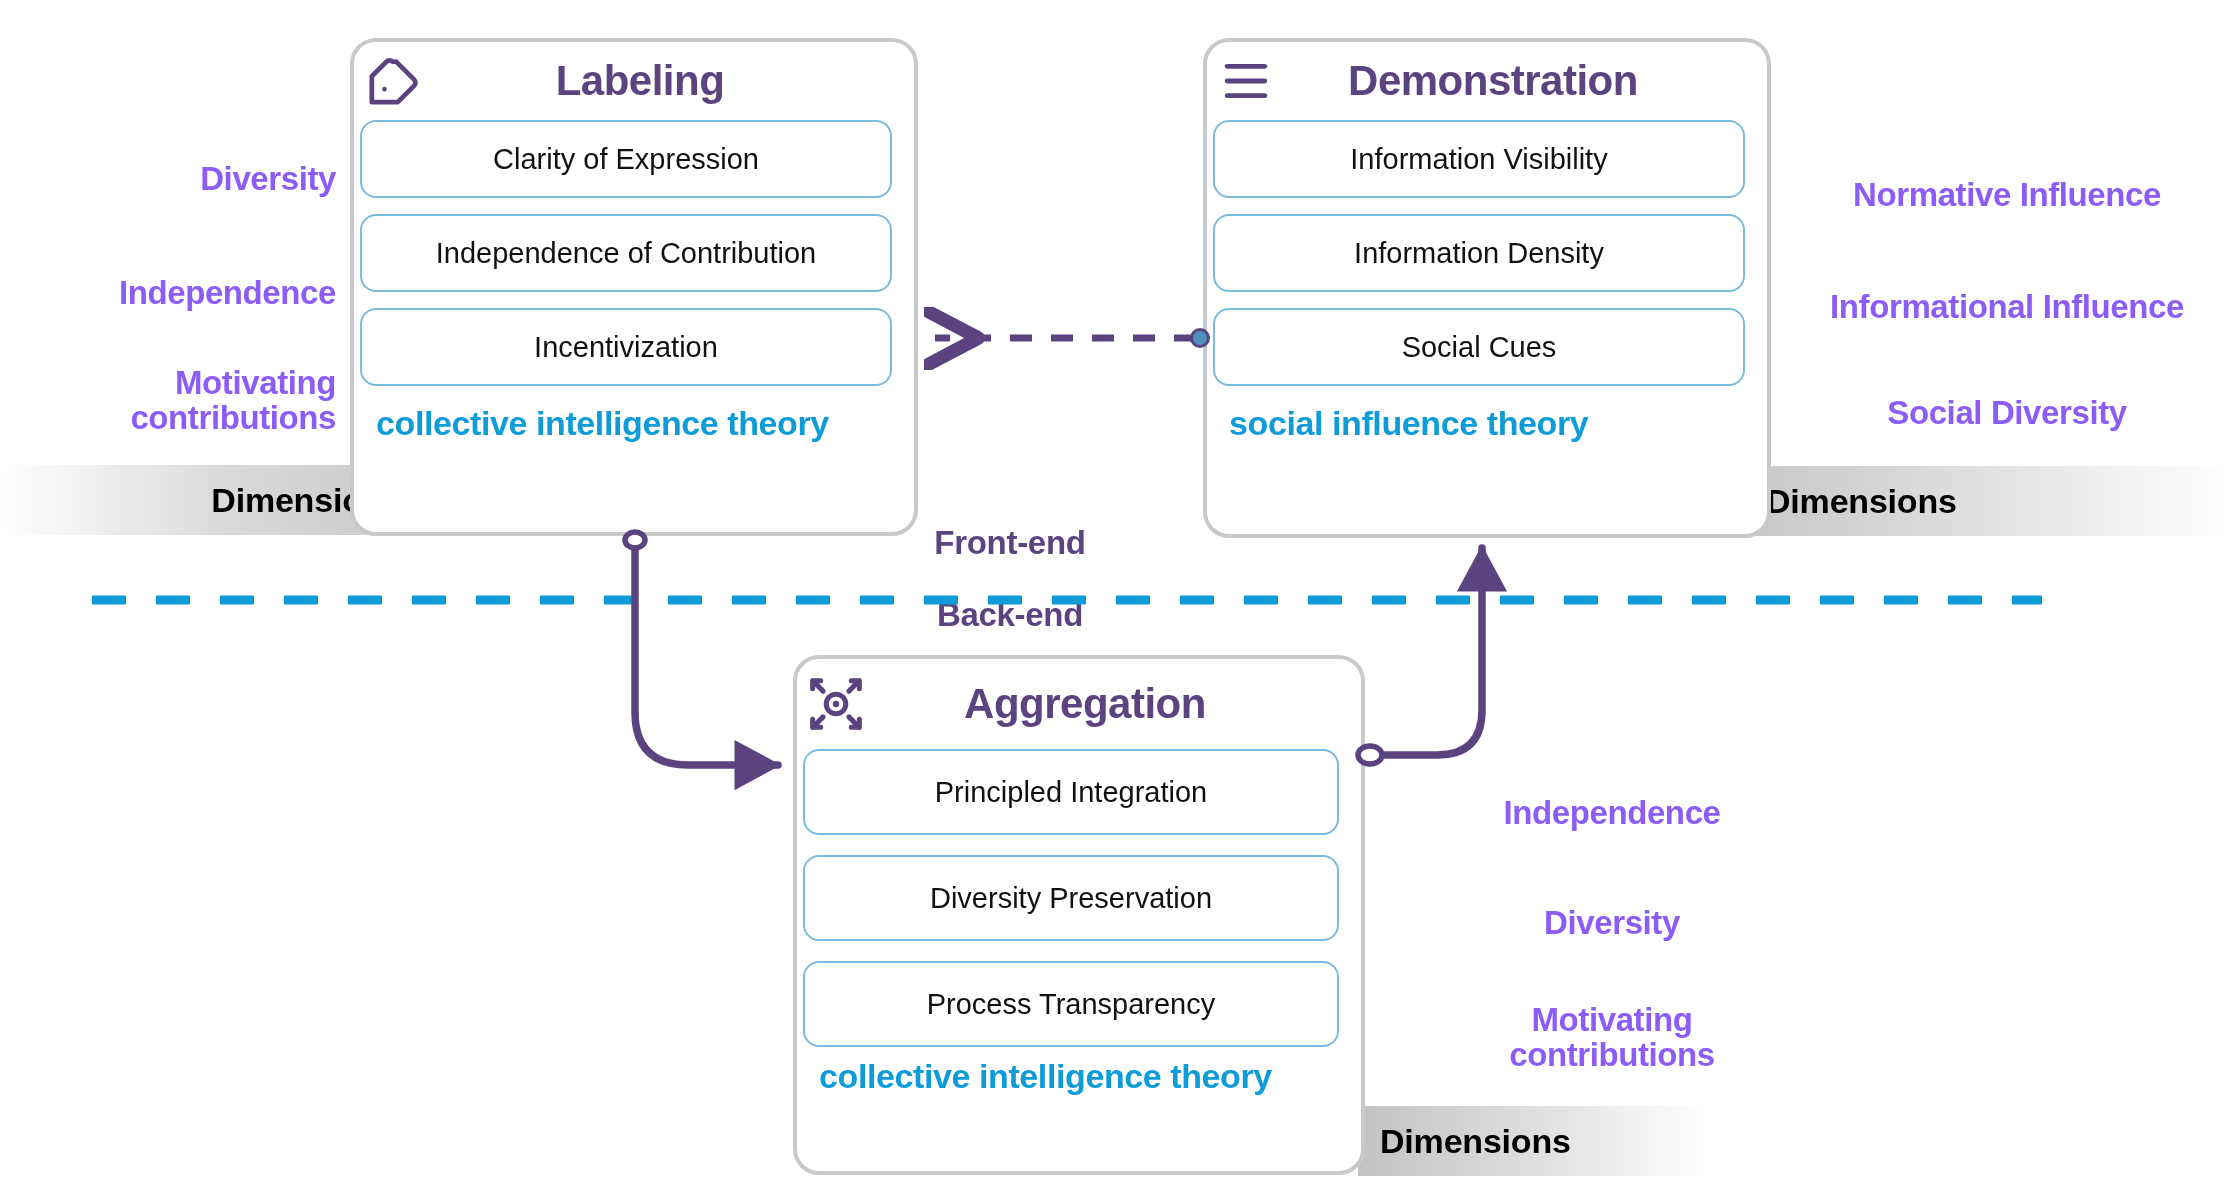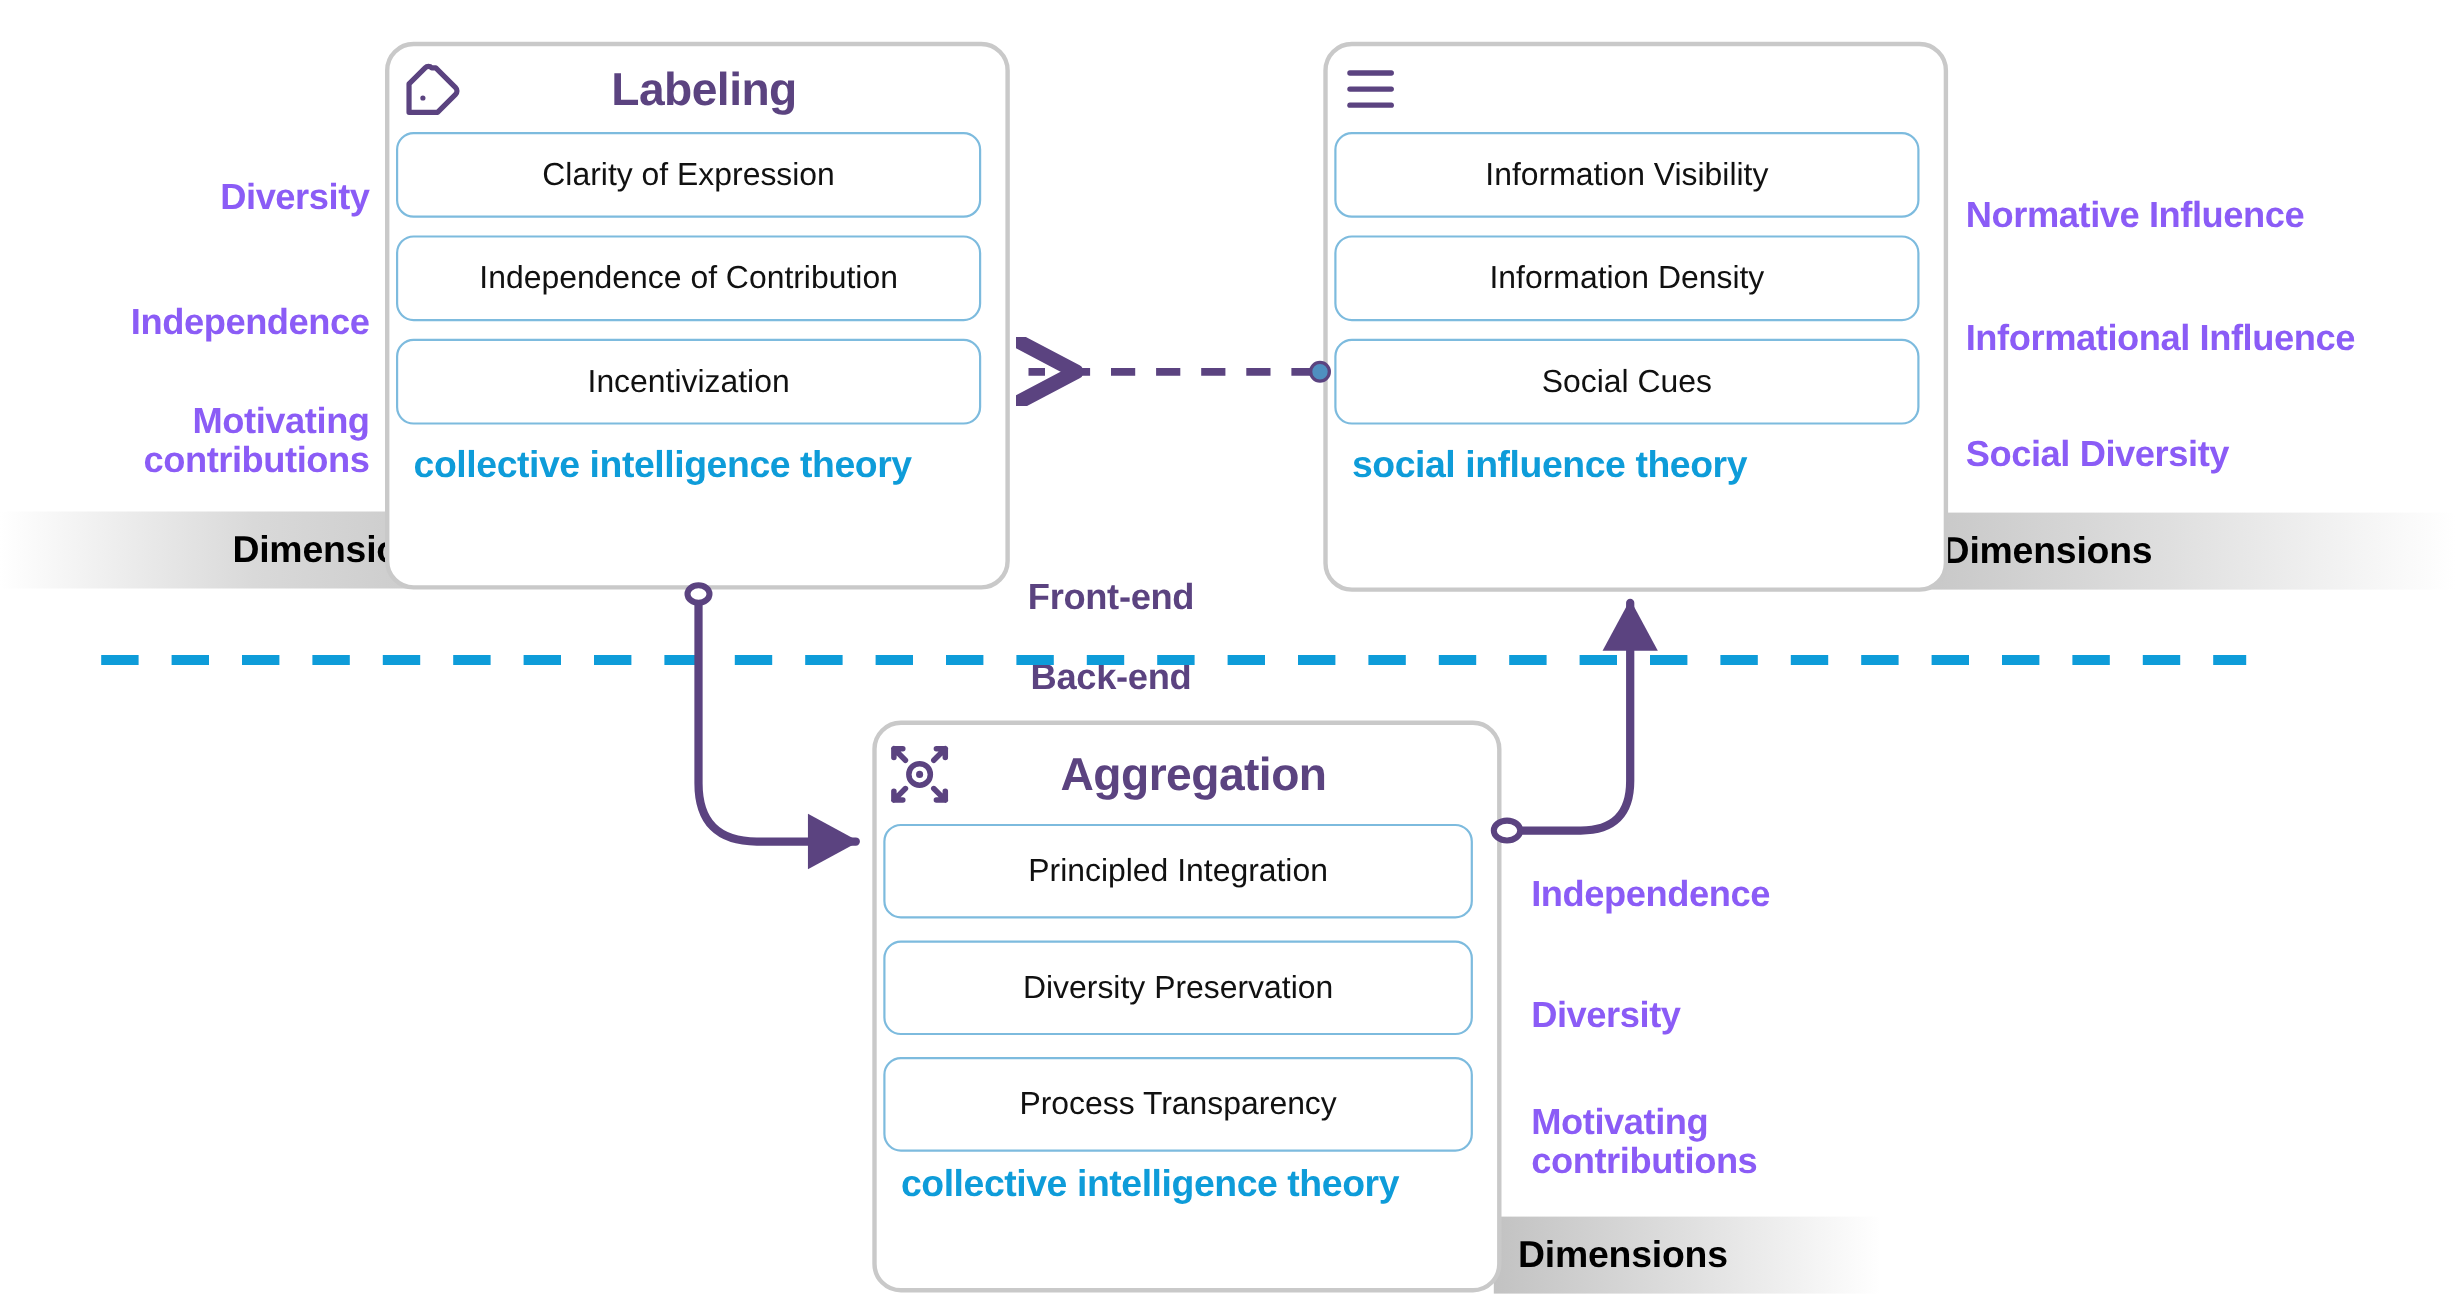--- a/index.html
+++ b/index.html
@@ -27,21 +27,21 @@
         letter-spacing:-0.5px;padding-right:50px;}
   .pill{margin:0 22px 16px 6px;height:74px;border:2.5px solid #7dbbde;border-radius:16px;
         display:flex;align-items:center;justify-content:center;
         font-size:29px;color:#111;background:#fff;}
   .card-foot{text-align:left;padding:2px 0 0 22px;font-size:34px;font-weight:bold;
         color:#0e9cd9;letter-spacing:-0.4px;}
 
   .dimlabel{position:absolute;font-size:33px;font-weight:bold;color:#8b5cf6;
         line-height:1.06;letter-spacing:-0.4px;}
   .dimlabel.ralign{text-align:right;}
-  .dimlabel.lalign{text-align:left;}
+  .dimlabel.lalign{text-align:center;}
 
   .edge-text{position:absolute;font-size:33px;font-weight:bold;color:#5b4380;
         text-align:center;letter-spacing:-0.3px;}
 
   svg.overlay{position:absolute;left:0;top:0;width:2232px;height:1186px;
         pointer-events:none;overflow:visible;}
 </style>
 </head>
 <body>
 
@@ -110,20 +110,21 @@
 
   <div class="card" style="left:1203px;top:38px;width:568px;height:500px;">
     <div class="card-head">
       <div class="card-icon">
         <svg width="52" height="46" viewBox="0 0 24 22" stroke="#5b4380" stroke-width="2.3" stroke-linecap="round">
           <line x1="3" y1="4" x2="21" y2="4"></line>
           <line x1="3" y1="11" x2="21" y2="11"></line>
           <line x1="3" y1="18" x2="21" y2="18"></line>
         </svg>
       </div>
+      <div class="card-title">Demonstration</div>
     </div>
     <div class="pill">Information Visibility</div>
     <div class="pill">Information Density</div>
     <div class="pill">Social Cues</div>
     <div class="card-foot">social influence theory</div>
   </div>
 
   <div class="card" style="left:793px;top:655px;width:572px;height:520px;">
     <div class="card-head" style="height:90px;">
       <div class="card-icon">

